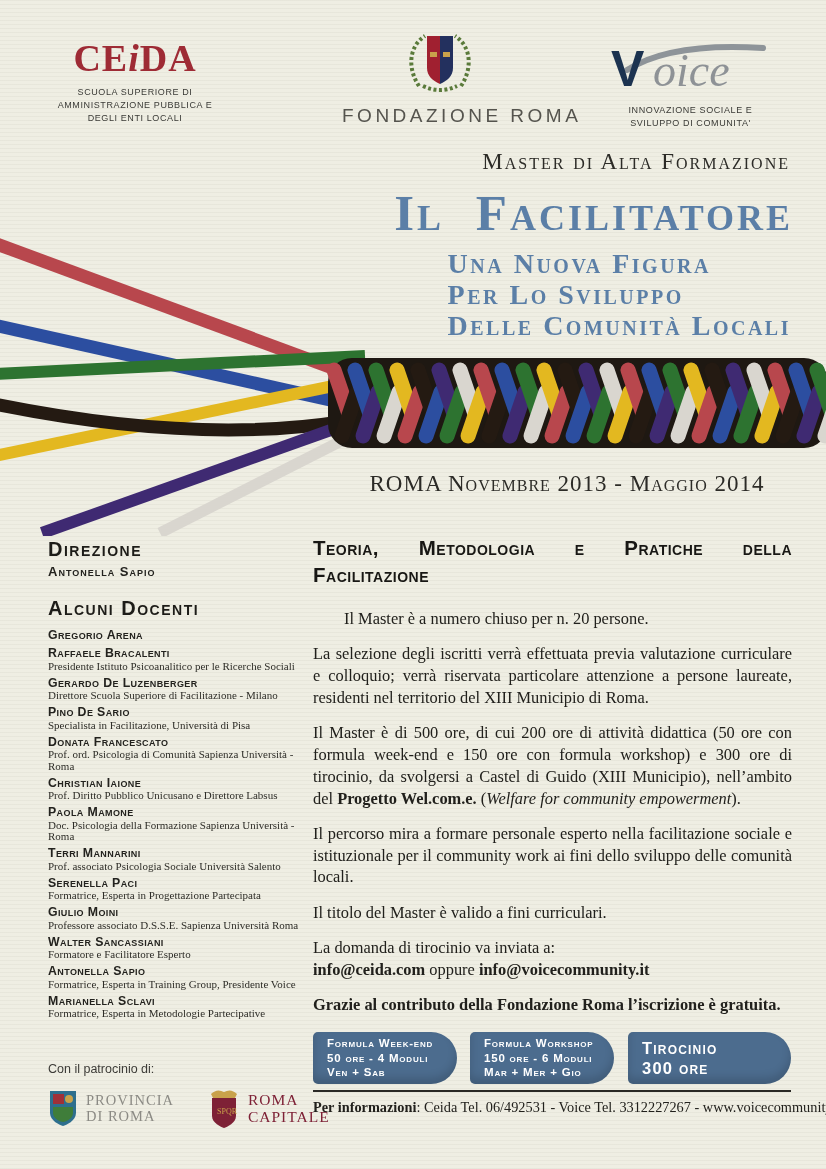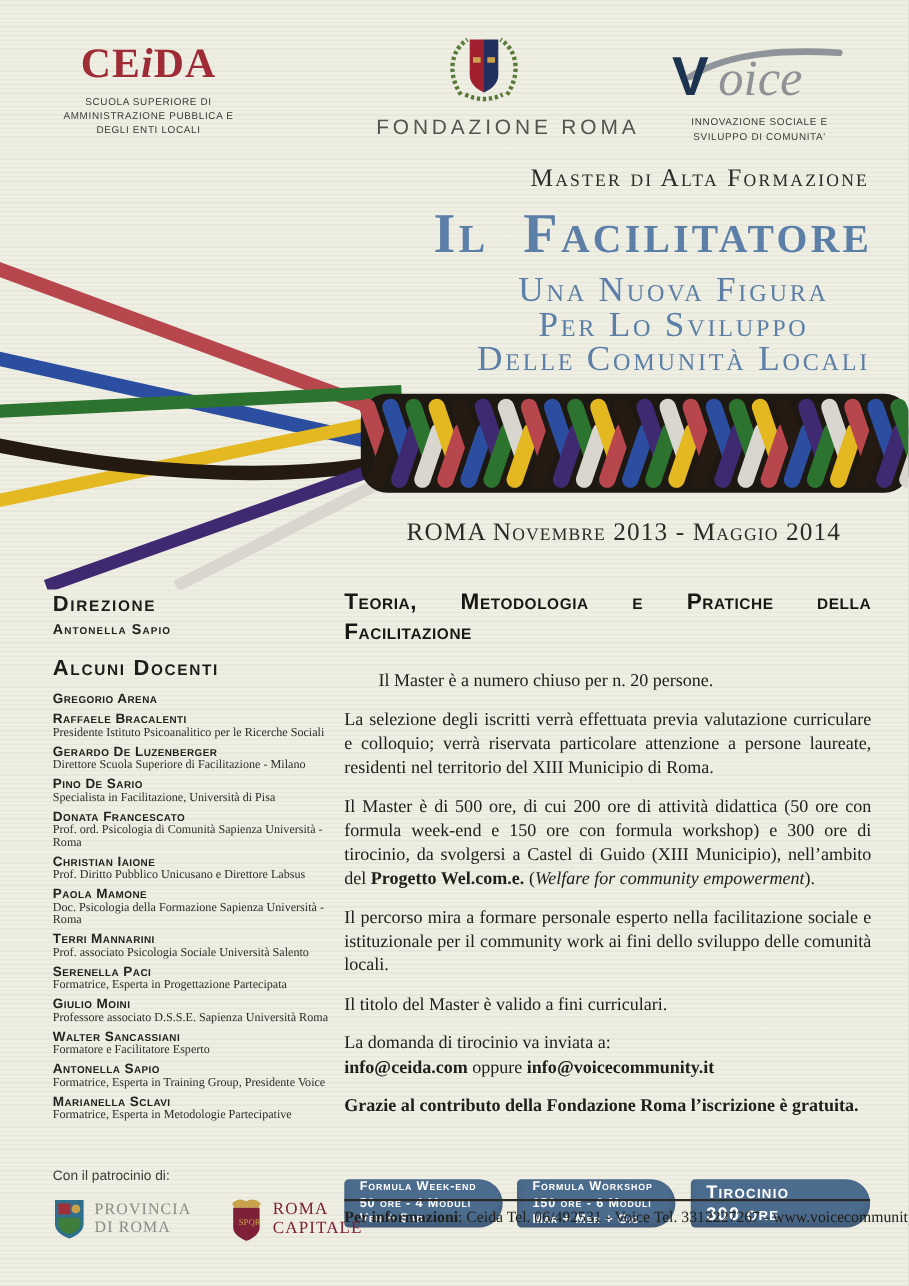--- a/index.html
+++ b/index.html
@@ -21,21 +21,21 @@
   .logo-sub { margin-top:8px; font-family:"Liberation Sans", sans-serif; font-size:9px; letter-spacing:.6px; color:#3a3a36; line-height:13px; }
 
   .fondazione-block { position:absolute; left:342px; top:30px; width:196px; text-align:center; }
   .fondazione-caption { margin-top:5px; font-family:"Liberation Sans", sans-serif; font-size:19px; letter-spacing:3.5px; color:#55544e; white-space:nowrap; }
 
   .voice-block { position:absolute; left:598px; top:40px; width:185px; text-align:center; }
 
   
   .kicker { position:absolute; right:36px; top:149px; font-size:23px; letter-spacing:2px; color:#2c2b27; white-space:nowrap; }
   .big-title { position:absolute; right:33px; top:184px; font-weight:bold; font-size:51px; letter-spacing:3px; word-spacing:16px; color:#5b7fa7; white-space:nowrap; }
-  .subtitle { position:absolute; right:35px; top:248px; text-align:center; font-size:32px; line-height:31px; letter-spacing:2.5px; color:#5b7fa7; }
+  .subtitle { position:absolute; right:35px; top:248px; text-align:left; font-size:28px; line-height:31px; letter-spacing:2.5px; color:#5b7fa7;font-weight:bold; }
   .dates { position:absolute; left:338px; top:471px; width:458px; text-align:center; font-size:23px; letter-spacing:1px; color:#2c2b27; white-space:nowrap; }
 
   
   .ropes { position:absolute; left:0; top:228px; width:826px; height:308px; }
 
   
   .sidebar { position:absolute; left:48px; top:538px; width:260px; font-family:"Liberation Sans", sans-serif; }
   .side-h { font-weight:bold; font-size:20px; letter-spacing:1.5px; color:#1d1c18; }
   .side-direttore { margin-top:3px; font-weight:bold; font-size:13px; letter-spacing:1px; color:#23221e; }
   .side-h2 { margin-top:18px; }
@@ -45,27 +45,27 @@
   .docente-role { font-family:"Liberation Serif", serif; font-size:11px; line-height:11.5px; color:#2e2d28; }
 
   
   .main-col { position:absolute; left:313px; top:534px; width:479px; }
   .main-heading { font-family:"Liberation Sans", sans-serif; font-weight:bold; font-size:20.5px; line-height:27px; letter-spacing:.5px; word-spacing:3px; text-align:justify; color:#181714; }
   .main-col p { margin-top:13.5px; font-size:16.4px; line-height:21.8px; text-align:justify; }
   .main-col p.first { margin-top:20px;margin-left:31px; }
   .bold { font-weight:bold; } .ital { font-style:italic; }
 
   
-  .box { position:absolute; top:1072px; height:44px; background:#4c6c8e; border-radius:5px 26px 26px 5px;
+  .box { position:absolute; top:1032px; height:52px; background:#4c6c8e; border-radius:5px 26px 26px 5px;
          color:#fff; font-family:"Liberation Sans", sans-serif; font-weight:bold;
          display:flex; flex-direction:column; justify-content:center; padding-left:14px;
          font-size:11.5px; line-height:14.5px; letter-spacing:.8px;
          box-shadow:inset 0 -6px 8px rgba(0,0,0,.15); }
   .box1 { left:313px; width:144px; }
-  .box2 { left:470px; width:144px;justify-content:space-between; }
+  .box2 { left:470px; width:144px; }
   .box3 { left:628px; width:163px; font-size:16.5px; line-height:20px; letter-spacing:1.2px; }
 
   
   .foot-rule { position:absolute; left:313px; top:1090px; width:478px; height:2px; background:#2b2a26; }
   .foot-info { position:absolute; left:313px; top:1099px; width:478px; font-size:14.3px; color:#21201c; white-space:nowrap; }
   .patrocinio-label { position:absolute; left:48px; top:1062px; font-family:"Liberation Sans", sans-serif; font-size:12.5px; color:#3c3b37;text-align:center; }
   .patrocinio-logos { position:absolute; left:48px; top:1086px; display:flex; gap:34px; align-items:center; }
   .plogo { display:flex; align-items:center; gap:8px; }
   .prov-text { font-size:14.5px; line-height:16px; letter-spacing:1px; color:#8b8a84; }
   .capitale-text { font-size:15.5px; line-height:17px; letter-spacing:1px; color:#7e2136; }

